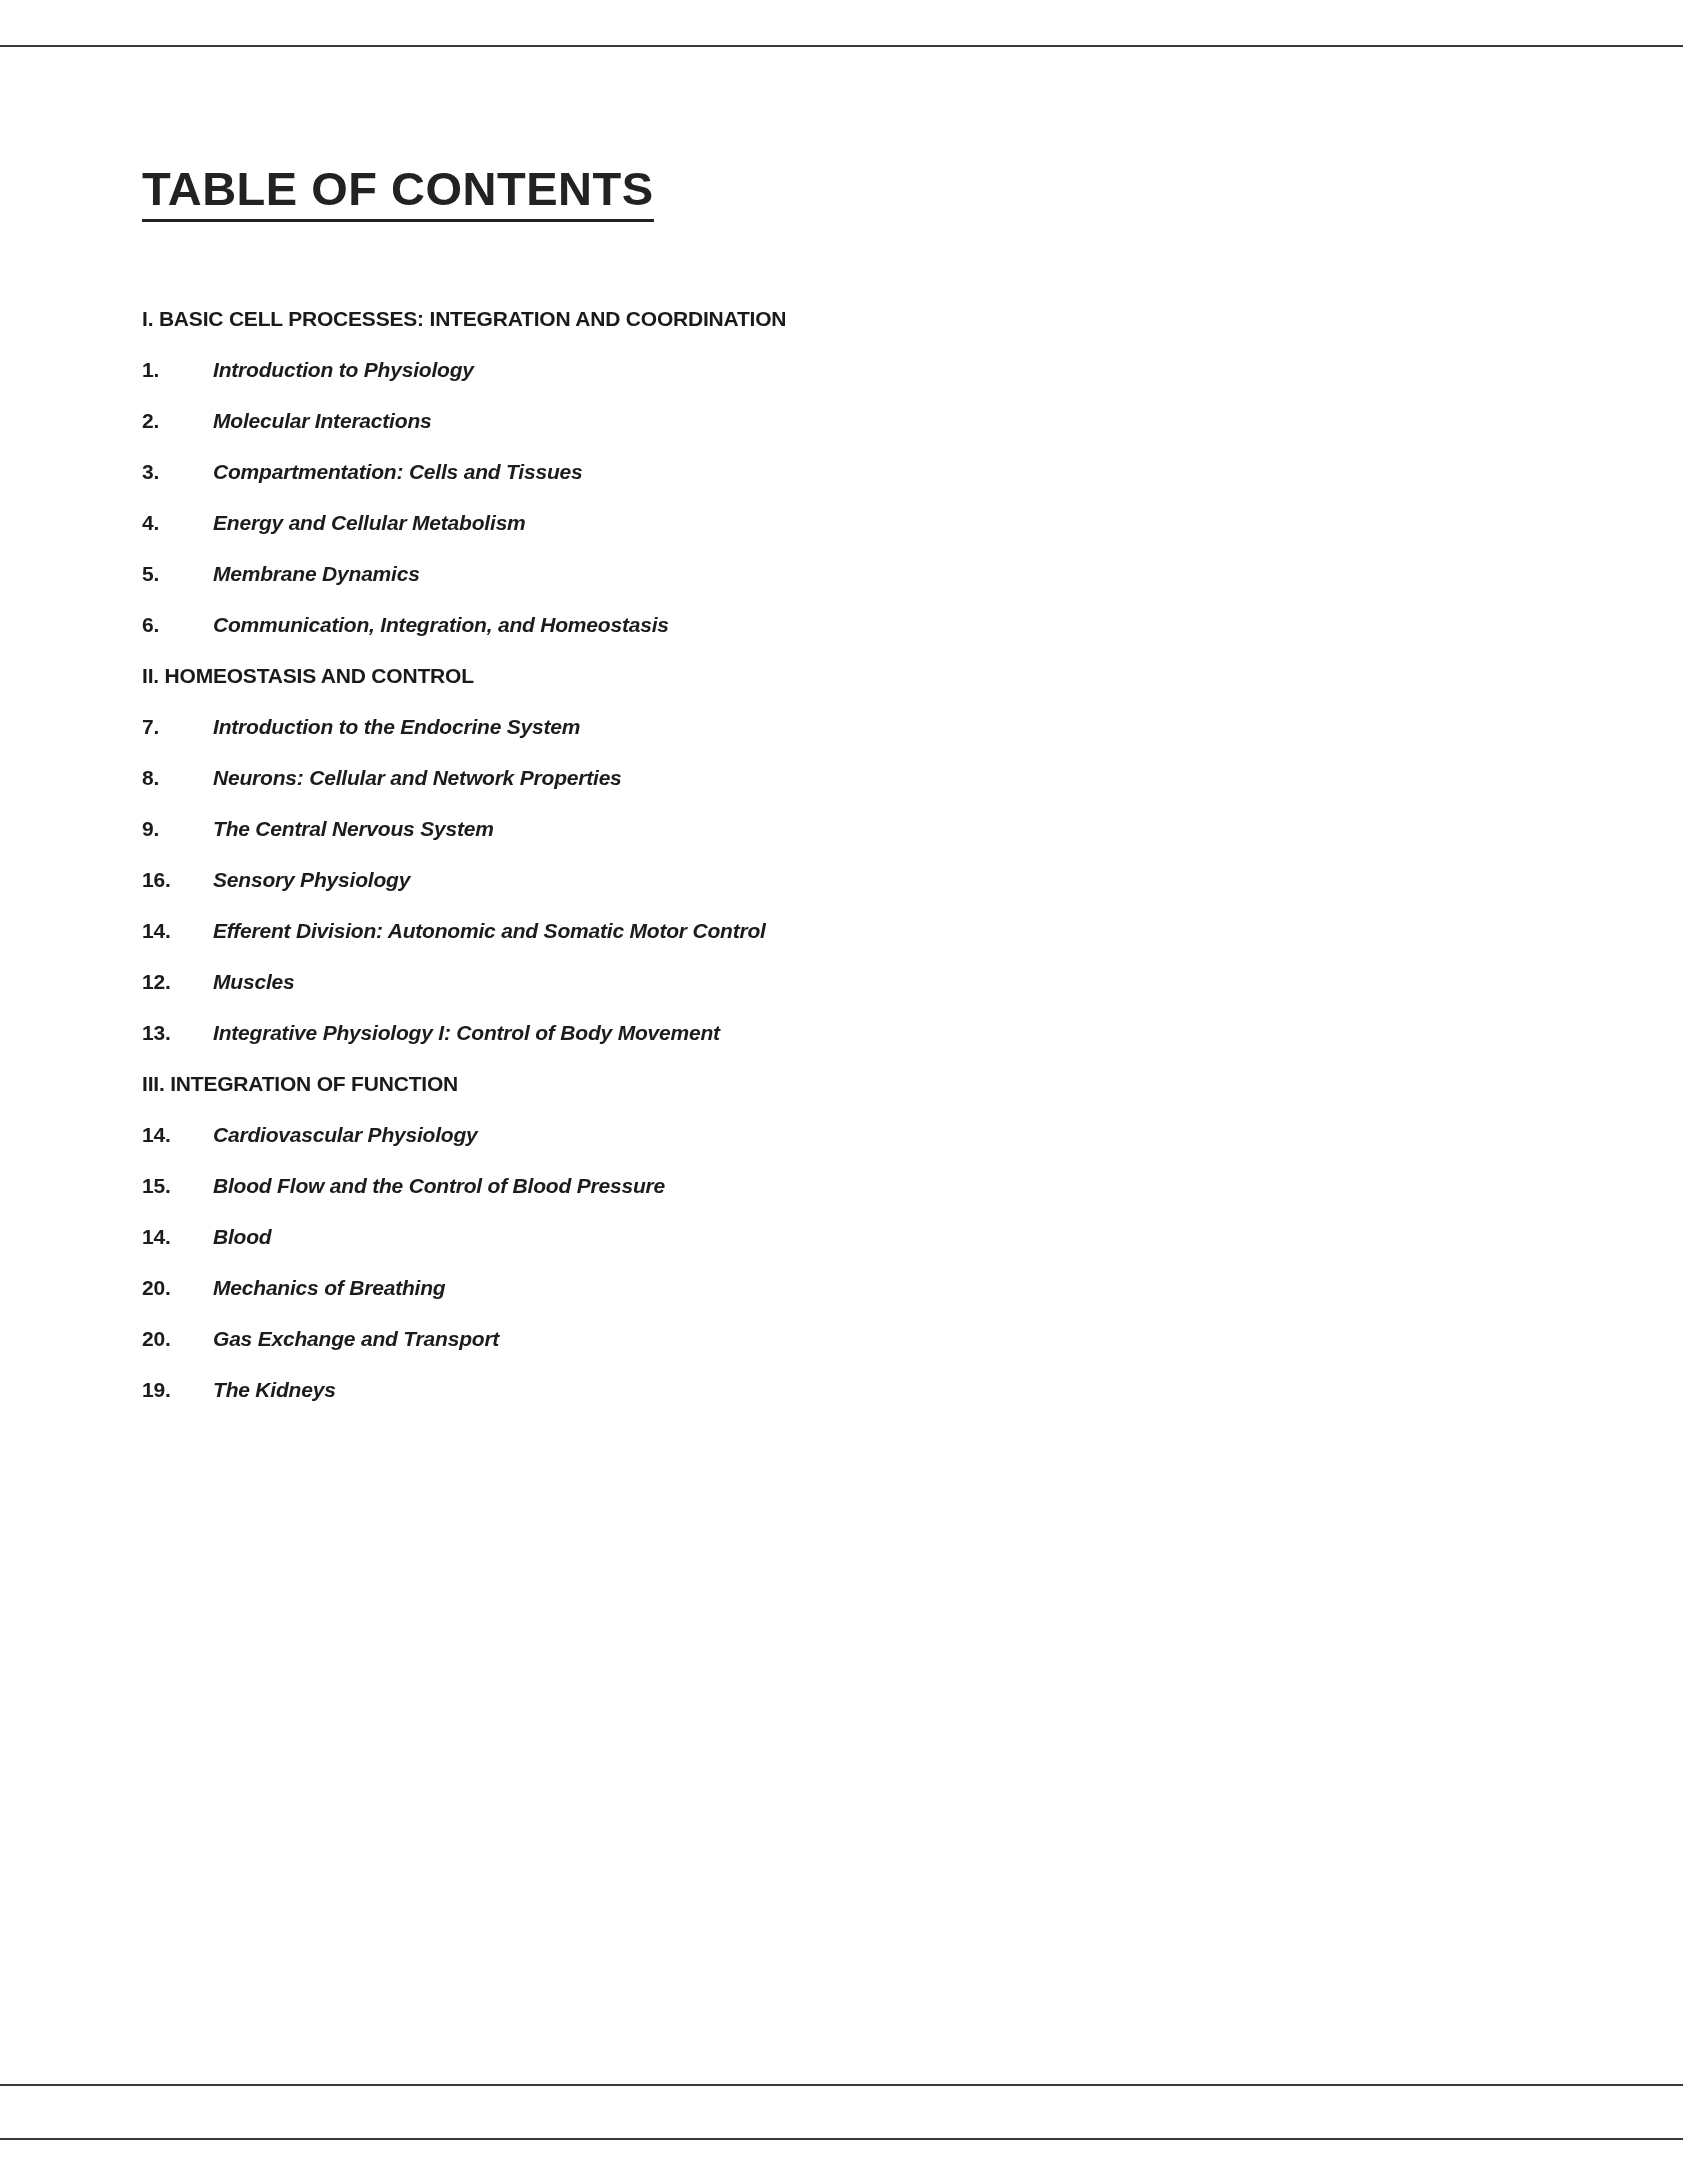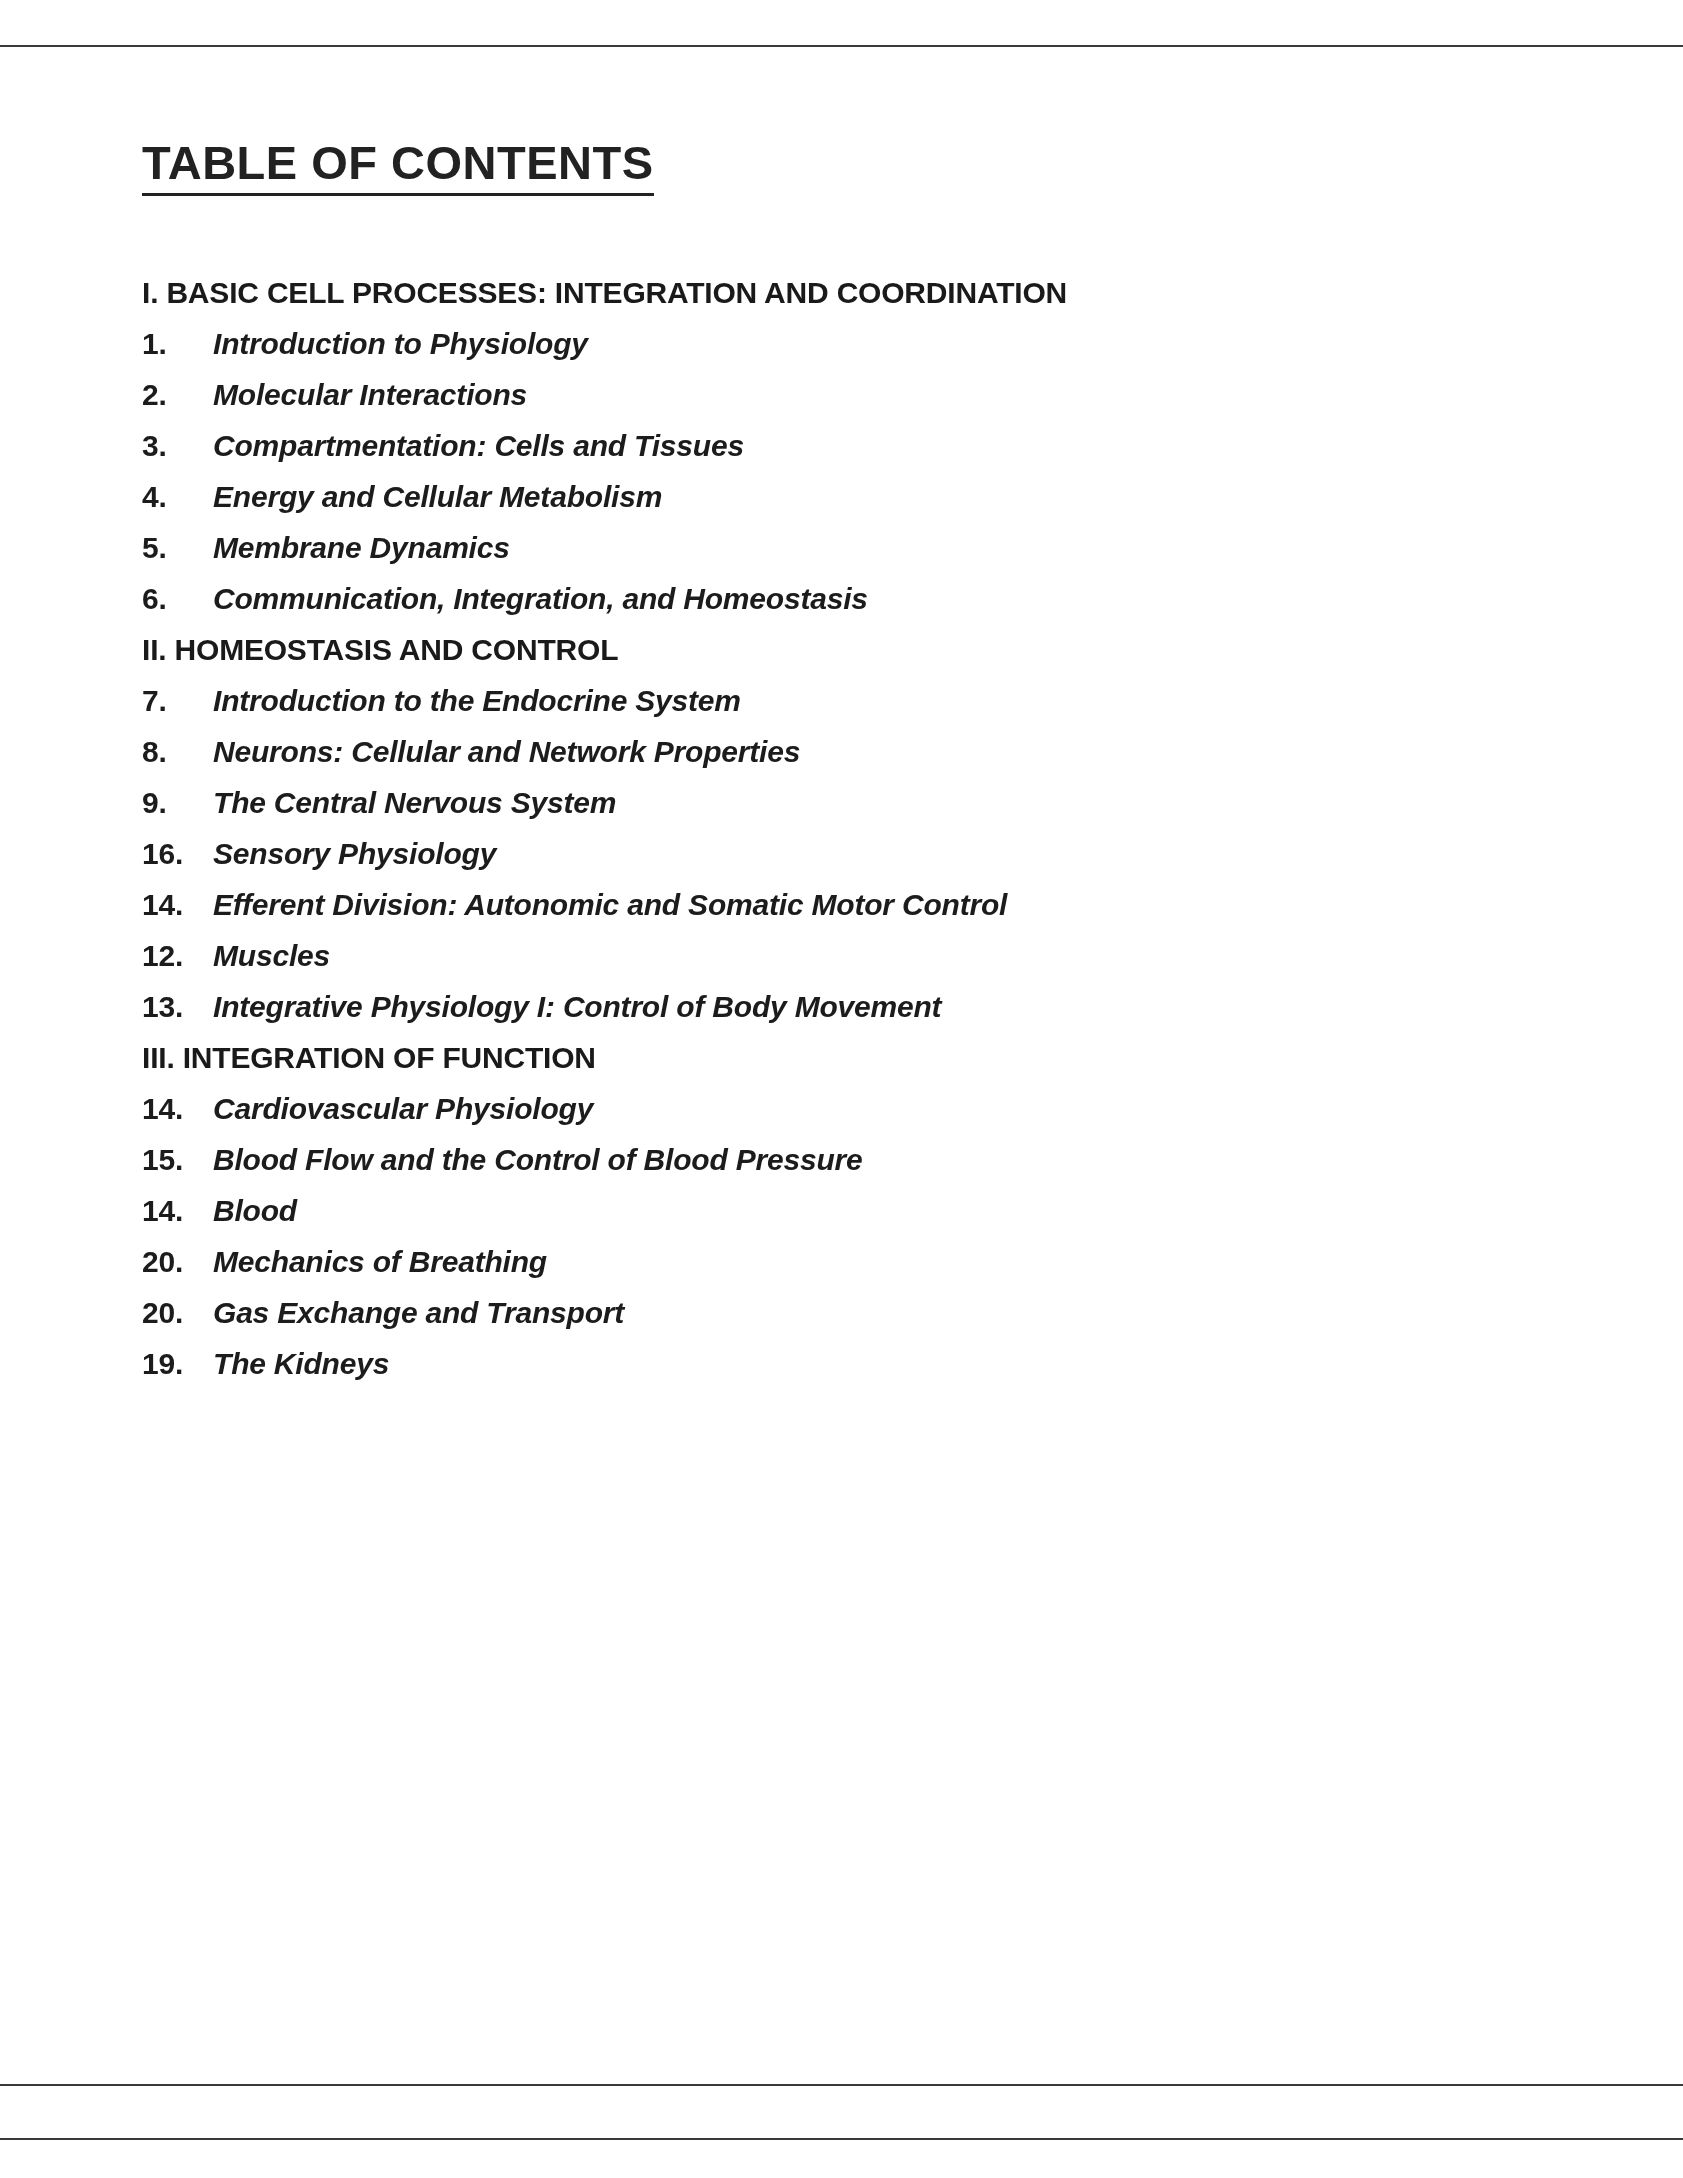--- a/index.html
+++ b/index.html
@@ -31,29 +31,30 @@
   }
   .page-title {
     display: inline-block;
     font-size: 47px;
     font-weight: 700;
     letter-spacing: 0.5px;
     color: #222222;
     border-bottom: 3px solid #222222;
     padding-bottom: 7px;
     line-height: 1.0;
+    margin-top: 26px;
   }
   .toc-list {
     margin-top: 71px;
   }
   .row {
     height: 51px;
     display: flex;
     align-items: center;
-    font-size: 30px;
+    font-size: 21px;
     font-weight: 700;
     letter-spacing: -0.2px;
     color: #1c1c1c;
     white-space: nowrap;
   }
   .row.heading {
     color: #1a1a1a;
   }
   .row .num {
     width: 71px;

